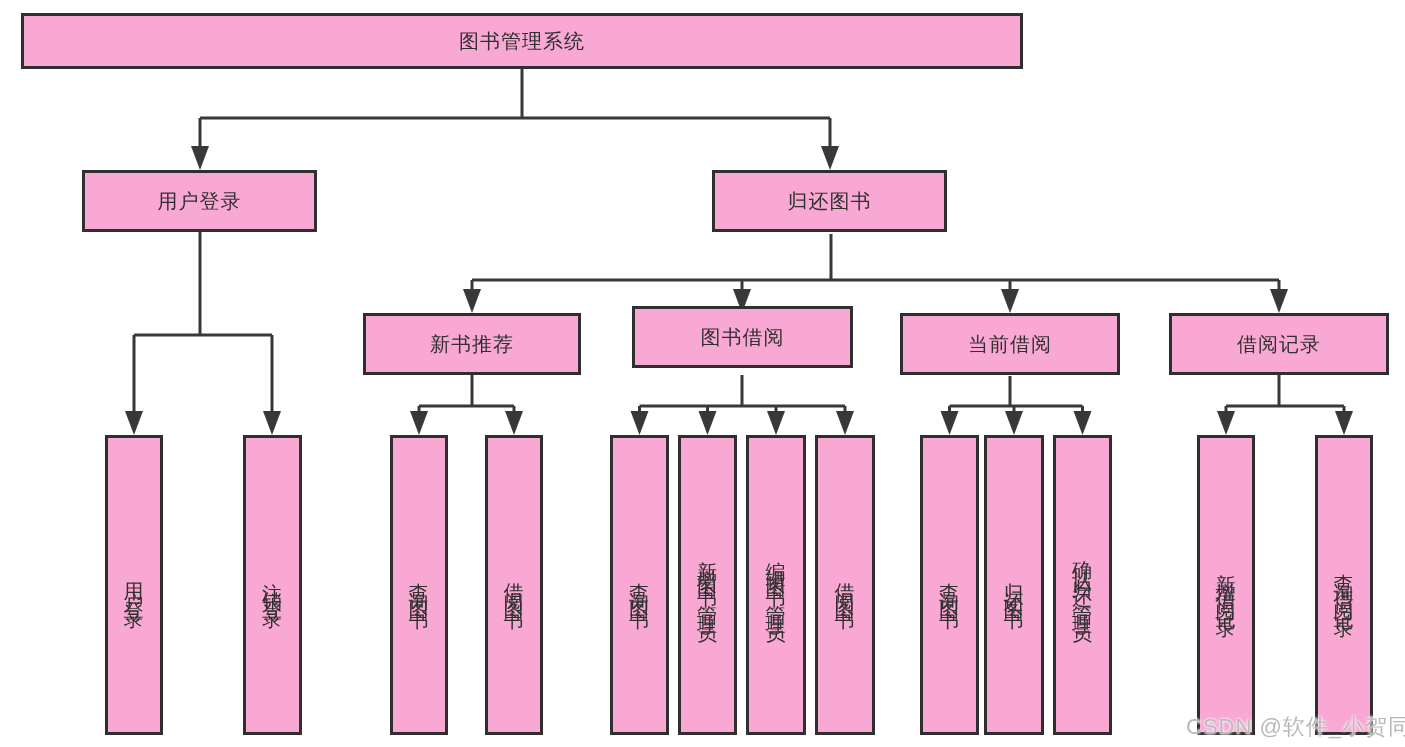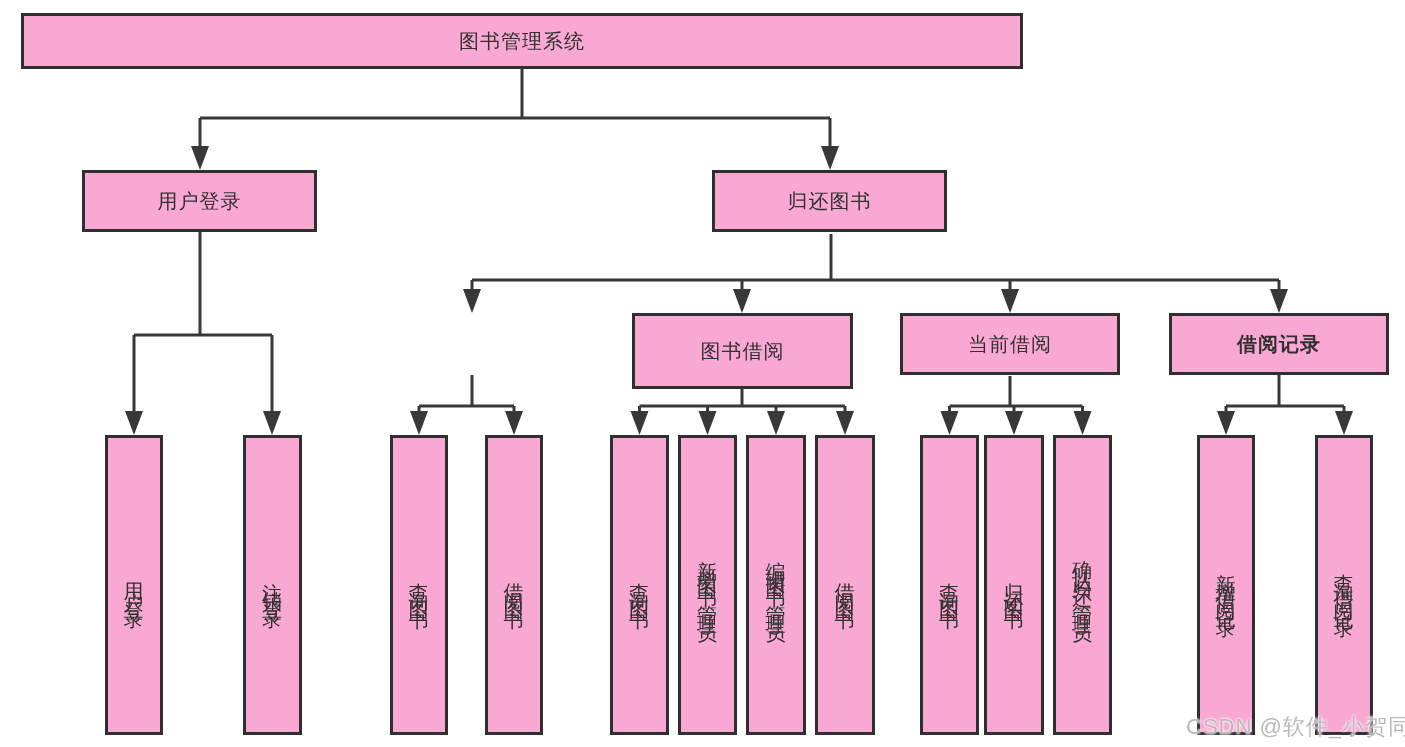--- a/index.html
+++ b/index.html
@@ -99,23 +99,24 @@
     <path d="M1279 375 V406 M1226 406 H1344 M1226 406 V413 M1344 406 V413"></path>
     <polygon points="1217,411 1235,411 1226,435"></polygon>
     <polygon points="1335,411 1353,411 1344,435"></polygon>
   </svg>
 
   <div class="box lvl" style="left:21px; top:13px; width:1002px; height:56px;">图书管理系统</div>
 
   <div class="box lvl" style="left:82px; top:170px; width:235px; height:62px;">用户登录</div>
   <div class="box lvl" style="left:712px; top:170px; width:235px; height:62px;">归还图书</div>
 
-  <div class="box lvl" style="left:632px; top:313px; width:221px; height:76px;">图书借阅</div>
+  <div class="box lvl" style="left:363px; top:313px; width:218px; height:62px;">新书推荐</div>
+  <div class="box lvl" style="left:632px; top:306px; width:221px; height:62px;">图书借阅</div>
   <div class="box lvl" style="left:900px; top:313px; width:220px; height:62px;">当前借阅</div>
-  <div class="box lvl" style="left:1169px; top:313px; width:220px; height:62px;font-weight:bold;">借阅记录</div>
+  <div class="box lvl" style="left:1169px; top:313px; width:220px; height:62px;">借阅记录</div>
 
   <div class="box leaf" style="left:105px; top:435px; width:58px; height:300px;">用户登录</div>
   <div class="box leaf" style="left:243px; top:435px; width:59px; height:300px;">注销登录</div>
 
   <div class="box leaf" style="left:390px; top:435px; width:58px; height:300px;">查询图书</div>
   <div class="box leaf" style="left:485px; top:435px; width:58px; height:300px;">借阅图书</div>
 
   <div class="box leaf" style="left:610px; top:435px; width:59px; height:300px;">查询图书</div>
   <div class="box leaf" style="left:678px; top:435px; width:59px; height:300px;">新增图书（管理员）</div>
   <div class="box leaf" style="left:746px; top:435px; width:60px; height:300px;">编辑图书（管理员）</div>

